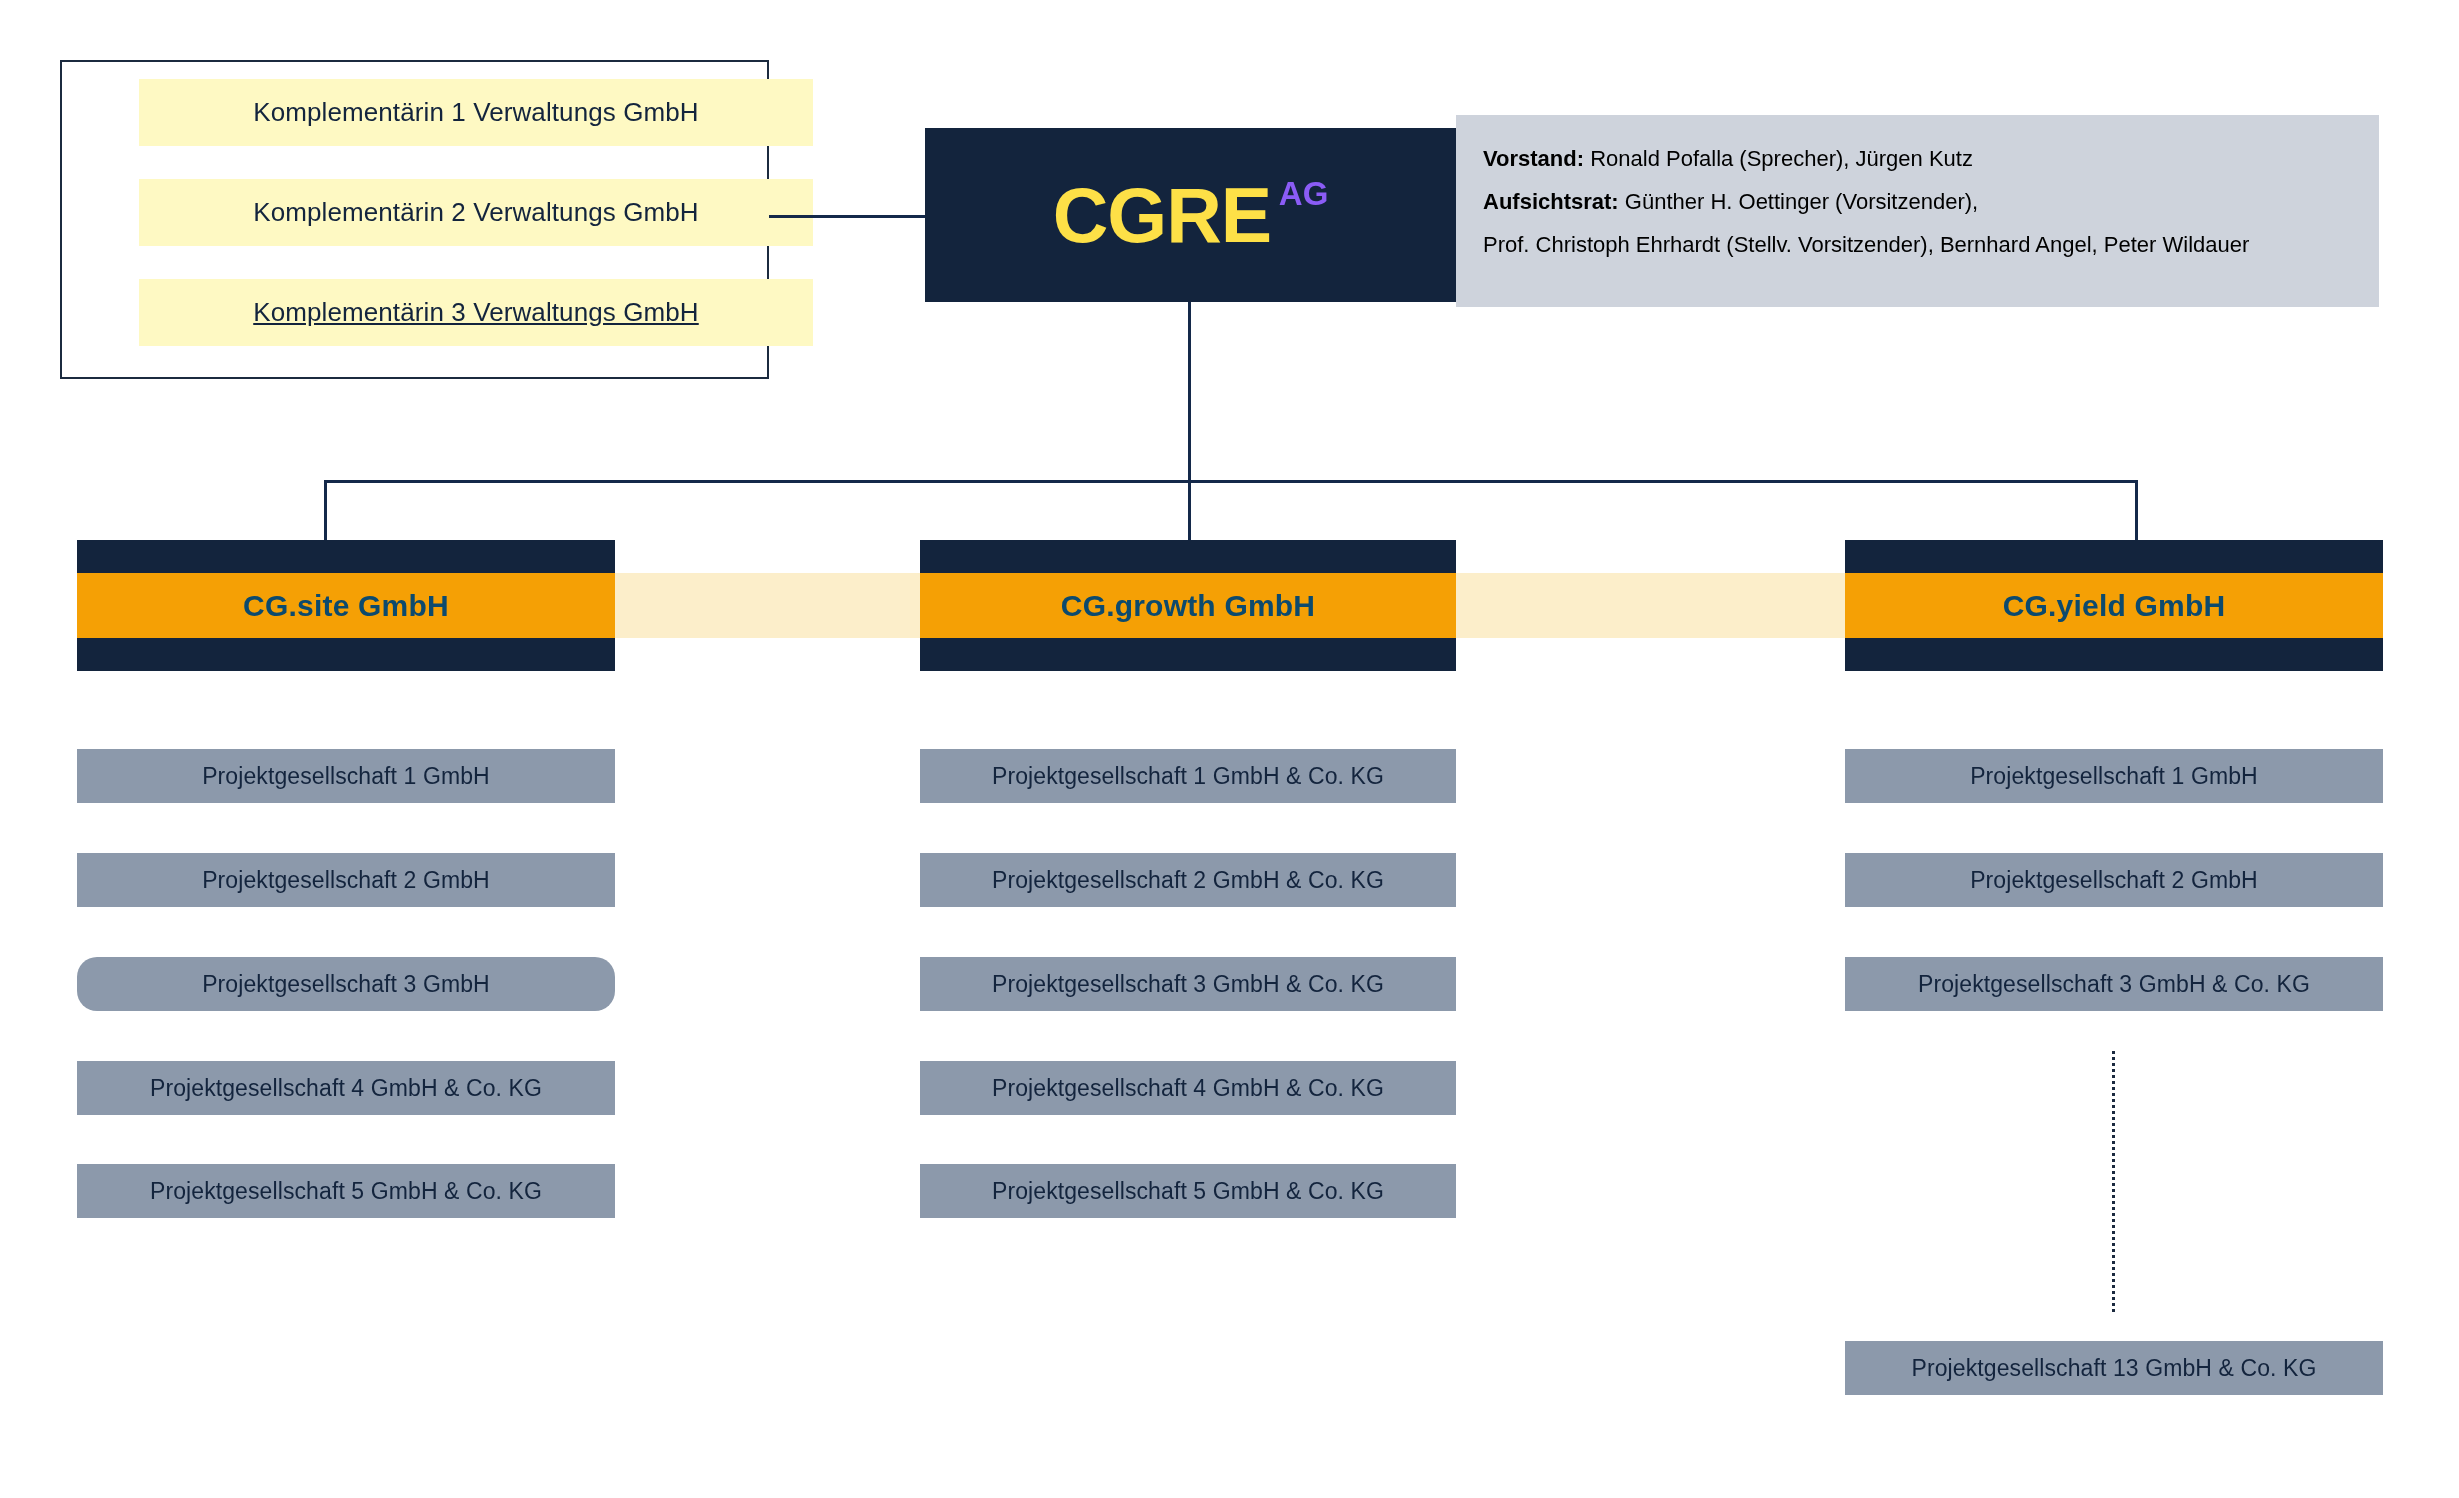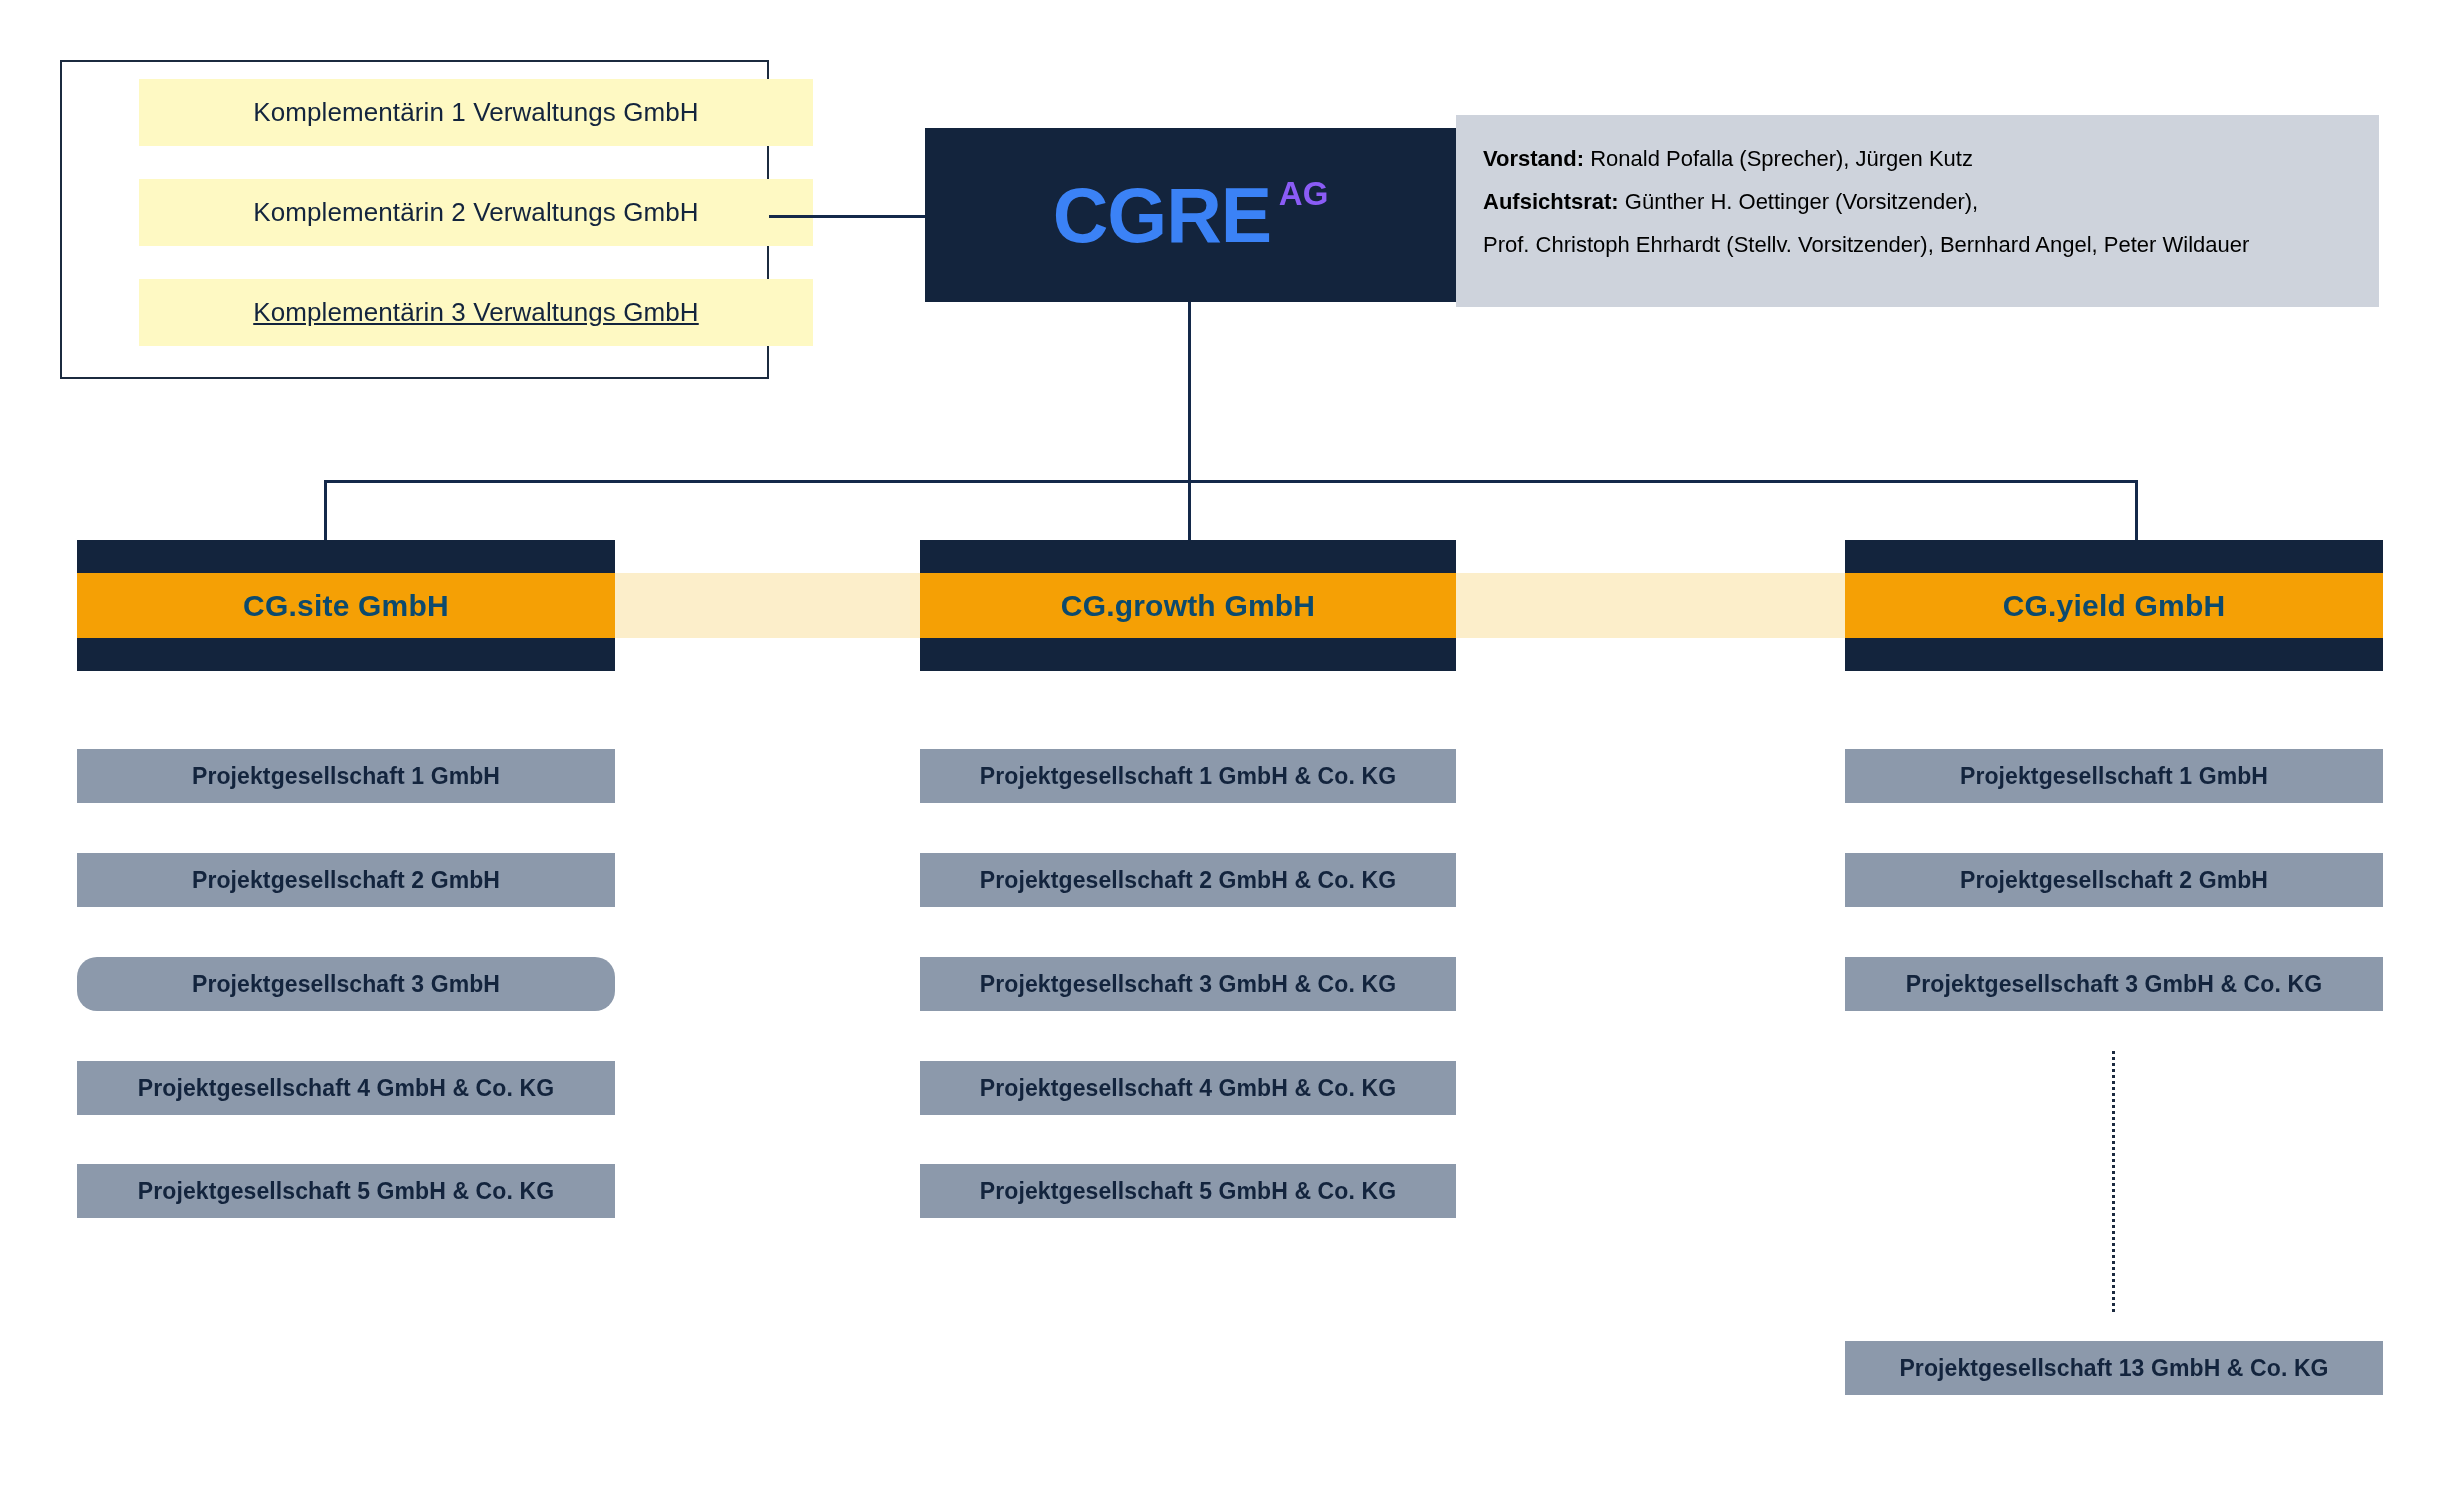--- a/index.html
+++ b/index.html
@@ -42,21 +42,21 @@
 
   
   .cgre-box{
     position:absolute;
     left:925px;top:128px;width:531px;height:174px;
     background:#13243d;
     display:flex;align-items:center;justify-content:center;
     box-sizing:border-box;
   }
   .cgre-word{
-    color:#3b82f6;
+    color:#fde047;
     font-size:77px;
     font-weight:bold;
     letter-spacing:-1px;
     line-height:1;
     display:inline-block;
   }
   .cgre-sup{
     color:#8b5cf6;
     font-size:33px;
     font-weight:bold;
@@ -105,21 +105,20 @@
   
   .proj-box{
     position:absolute;
     height:54px;
     background:#8c99ab;
     color:#13243d;
     display:flex;align-items:center;justify-content:center;
     font-size:23px;
     letter-spacing:0.1px;
     box-sizing:border-box;
-    font-weight:bold;
   }
 </style>
 </head>
 <body>
 
 <div class="stage">
 
   <div class="komp-frame">
     <div class="komp-box" style="top:17.3px;">
       <span>Komplementärin 1 Verwaltungs GmbH</span>

